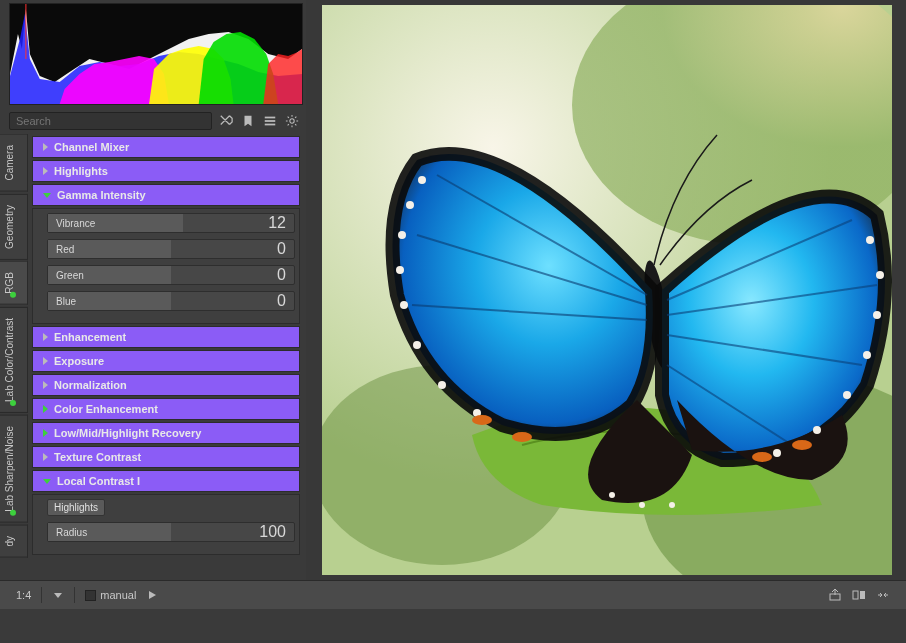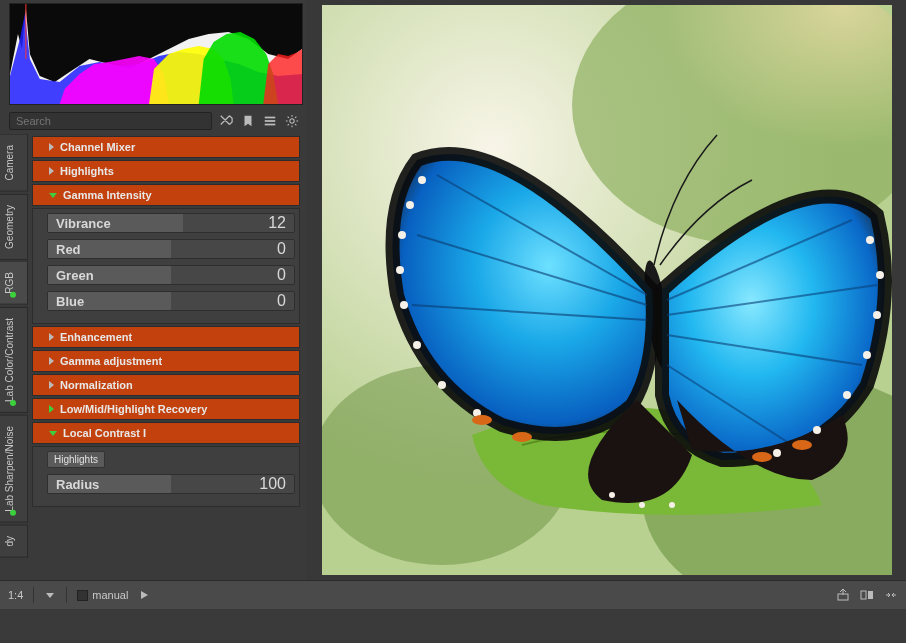--- a/index.html
+++ b/index.html
@@ -75,22 +75,22 @@
   transform: translateX(-50%);
 }
 .controls {
   flex: 1;
   background: #3a3a3a;
   overflow-y: auto;
   padding: 2px 6px 2px 4px;
 }
 .section-header {
   display: flex; align-items: center;
-  padding: 4px 16px;
-  background: #c2410c;
+  padding: 4px 10px;
+  background: #8b5cf6;
   border: 1px solid #2c2c2c;
   margin-bottom: 2px;
   cursor: pointer;
 }
 .section-header .tri {
   width: 0; height: 0;
   margin-right: 6px;
 }
 .tri.right {
   border-top: 4px solid transparent;
@@ -117,22 +117,21 @@
   border-radius: 2px;
   margin-bottom: 6px;
   height: 20px;
   position: relative;
 }
 .slider-row .label {
   padding: 0 8px;
   width: 70px;
   color: #d8d8d8;
   z-index: 2;
-  font-size: 13px;
-  font-weight: bold;
+  font-size: 10px;
 }
 .slider-row .value {
   margin-left: auto;
   padding: 0 8px;
   color: #d8d8d8;
   z-index: 2;
   font-size: 16px;
 }
 .slider-row .fill {
   position: absolute;
@@ -162,21 +161,21 @@
   background: #fff;
   position: relative;
   overflow: hidden;
 }
 .image-canvas svg { width: 100%; height: 100%; display: block; }
 .bottom-bar {
   height: 29px;
   background: #4a4a4a;
   border-top: 1px solid #2a2a2a;
   display: flex; align-items: center;
-  padding: 0 8px;
+  padding: 0 16px;
   gap: 10px;
   color: #c8c8c8;
 }
 .bb-sep { width: 1px; height: 16px; background: #333; }
 .bb-item { display: flex; align-items: center; gap: 4px; cursor: pointer; }
 .checkbox {
   width: 11px; height: 11px;
   border: 1px solid #222;
   background: #333;
 }
@@ -273,29 +272,37 @@
             <span class="label">Blue</span>
             <span class="value">0</span>
           </div>
         </div>
         <div class="section-header">
             <span class="tri right"></span>
             <span class="title">Enhancement</span>
           </div>
         <div class="section-header">
             <span class="tri right"></span>
-            <span class="title">Gamma adjustment</span>
+            <span class="title">Exposure</span>
           </div>
         <div class="section-header">
             <span class="tri right"></span>
             <span class="title">Normalization</span>
           </div>
         <div class="section-header">
             <span class="tri right green"></span>
+            <span class="title">Color Enhancement</span>
+          </div>
+        <div class="section-header">
+            <span class="tri right green"></span>
             <span class="title">Low/Mid/Highlight Recovery</span>
+          </div>
+        <div class="section-header">
+            <span class="tri right"></span>
+            <span class="title">Texture Contrast</span>
           </div>
         <div class="section-header">
             <span class="tri down"></span>
             <span class="title">Local Contrast I</span>
           </div>
         <div class="section-body">
           <span class="chip">Highlights</span>
           <div class="slider-row">
             <span class="fill" style="width:50%"></span>
             <span class="label">Radius</span>

